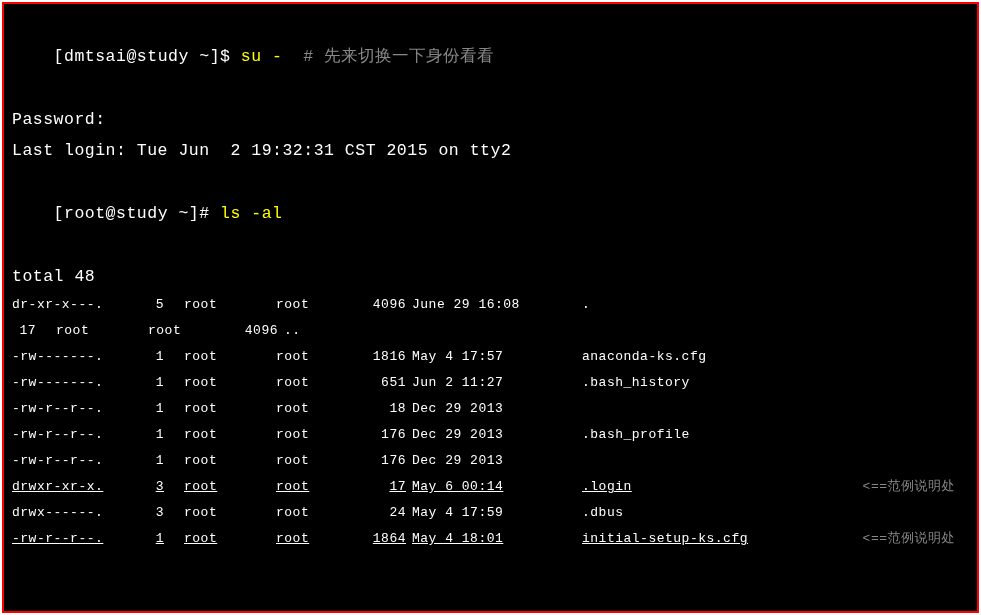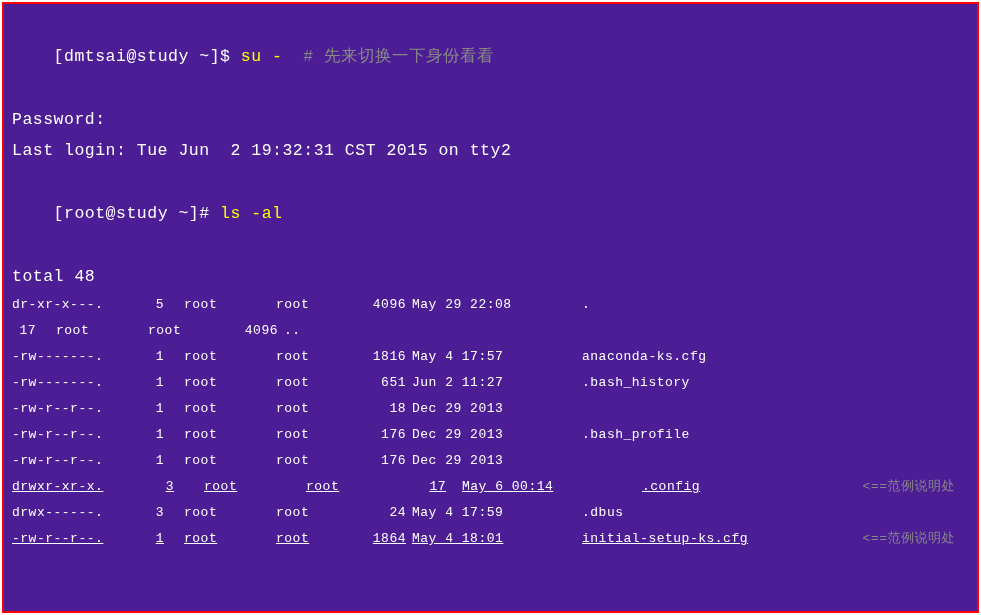--- a/index.html
+++ b/index.html
@@ -9,21 +9,21 @@
     }
     body {
       background: #fff;
       font-family: 'Courier New', monospace;
       font-size: 16px;
       width: 981px;
       height: 615px;
       position: relative;
     }
     .terminal {
-      background: #4c1d95;
+      background: #000000;
       border: 2px solid #ff0000;
       width: 977px;
       height: 611px;
       margin: 2px;
       padding: 6px 8px;
       color: #fff;
       position: relative;
     }
     .line {
       line-height: 1.9;
@@ -81,21 +81,21 @@
   </div>
   <div class="line">total 48</div>
 
   <div id="ls-output">
       <div class="ls-row">
         <span class="col-perm">dr-xr-x---.</span>
         <span class="col-links">5</span>
         <span class="col-owner">root</span>
         <span class="col-group">root</span>
         <span class="col-size">4096</span>
-        <span class="col-date"> May 29 22:08 </span>
+        <span class="col-date"> June 29 16:08 </span>
         <span class="col-name">.</span>
       </div>
       <div class="ls-row">
         <span class="col-links">17</span>
         <span class="col-owner">root</span>
         <span class="col-group">root</span>
         <span class="col-size">4096</span>
         <span class="col-name">..</span>
       </div>
       <div class="ls-row">
@@ -134,28 +134,28 @@
         <span class="col-name">.bash_profile</span>
       </div>
       <div class="ls-row">
         <span class="col-perm">-rw-r--r--.</span>
         <span class="col-links">1</span>
         <span class="col-owner">root</span>
         <span class="col-group">root</span>
         <span class="col-size">176</span>
         <span class="col-date"> Dec 29  2013 </span>
       </div>
-      <div class="ls-row underline" style="position: relative; gap: 10px;">
+      <div class="ls-row underline" style="position: relative;">
         <span class="col-perm">drwxr-xr-x.</span>
         <span class="col-links">3</span>
         <span class="col-owner">root</span>
         <span class="col-group">root</span>
         <span class="col-size">17</span>
         <span class="col-date"> May  6 00:14 </span>
-        <span class="col-name">.config</span>
+        <span class="col-name">.login</span>
         <span class="annotation" style="position: absolute; right: 14px; text-decoration: none;">&lt;==范例说明处</span>
       </div>
       <div class="ls-row">
         <span class="col-perm">drwx------.</span>
         <span class="col-links">3</span>
         <span class="col-owner">root</span>
         <span class="col-group">root</span>
         <span class="col-size">24</span>
         <span class="col-date"> May  4 17:59 </span>
         <span class="col-name">.dbus</span>

